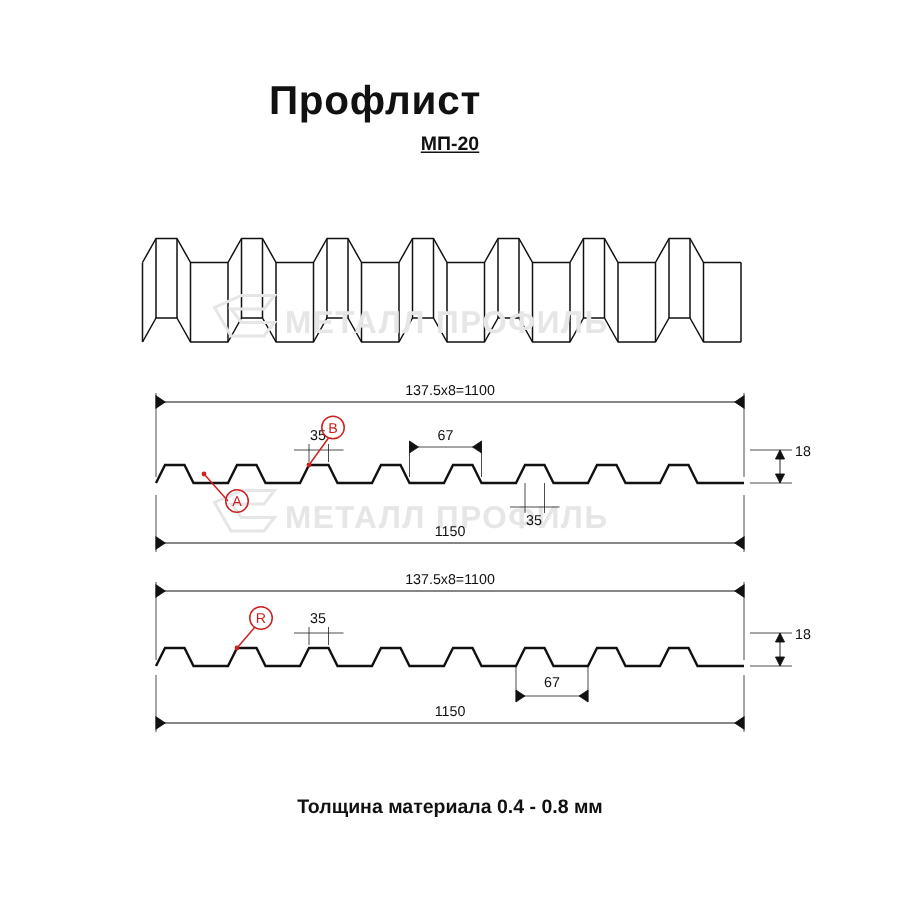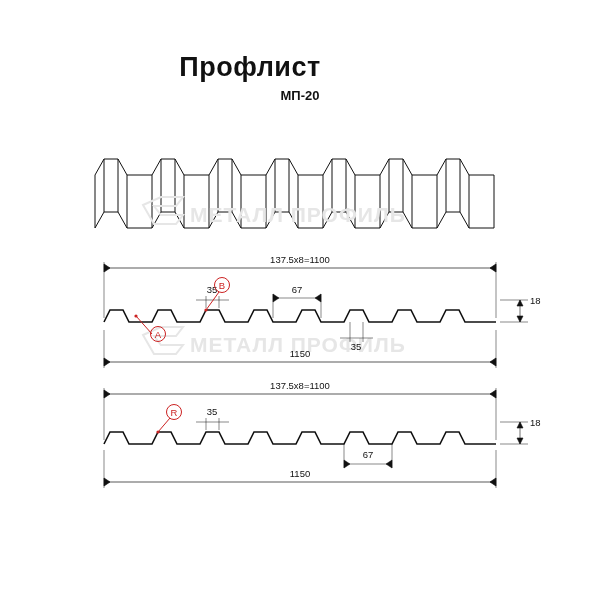--- a/index.html
+++ b/index.html
@@ -33,20 +33,21 @@
   }
   .subtitle {
     position: absolute;
     top: 88px;
     left: 0;
     width: 600px;
     text-align: center;
     font-size: 13px;
     font-weight: bold;
     color: #111111;
+    text-decoration: underline;
   }
   .footer {
     position: absolute;
     top: 530px;
     left: 0;
     width: 600px;
     text-align: center;
     font-size: 13px;
     font-weight: bold;
     color: #111111;
@@ -74,20 +75,21 @@
     fill: #cc2222;
   }
 </style>
 </head>
 <body>
 
 <div class="page">
 
   <div class="title">Профлист</div>
   <div class="subtitle">МП-20</div>
+  <div class="footer">Толщина материала 0.4 - 0.8 мм</div>
 
   <svg width="600" height="600" viewBox="0 0 600 600">
 
     <g fill="none" stroke="#111111" stroke-width="1" stroke-linejoin="round">
 
       <path d="M95 228 L104 212 L118 212 L127 228 L152 228 L161 212 L175 212 L184 228 L209 228 L218 212 L232 212 L241 228 L266 228 L275 212 L289 212 L298 228 L323 228 L332 212 L346 212 L355 228 L380 228 L389 212 L403 212 L412 228 L437 228 L446 212 L460 212 L469 228 L494 228"></path>
 
       <path d="M95 175 L104 159 L118 159 L127 175 L152 175 L161 159 L175 159 L184 175 L209 175 L218 159 L232 159 L241 175 L266 175 L275 159 L289 159 L298 175 L323 175 L332 159 L346 159 L355 175 L380 175 L389 159 L403 159 L412 175 L437 175 L446 159 L460 159 L469 175 L494 175"></path>
 
       <path d="M95 175 L95 228"></path>

